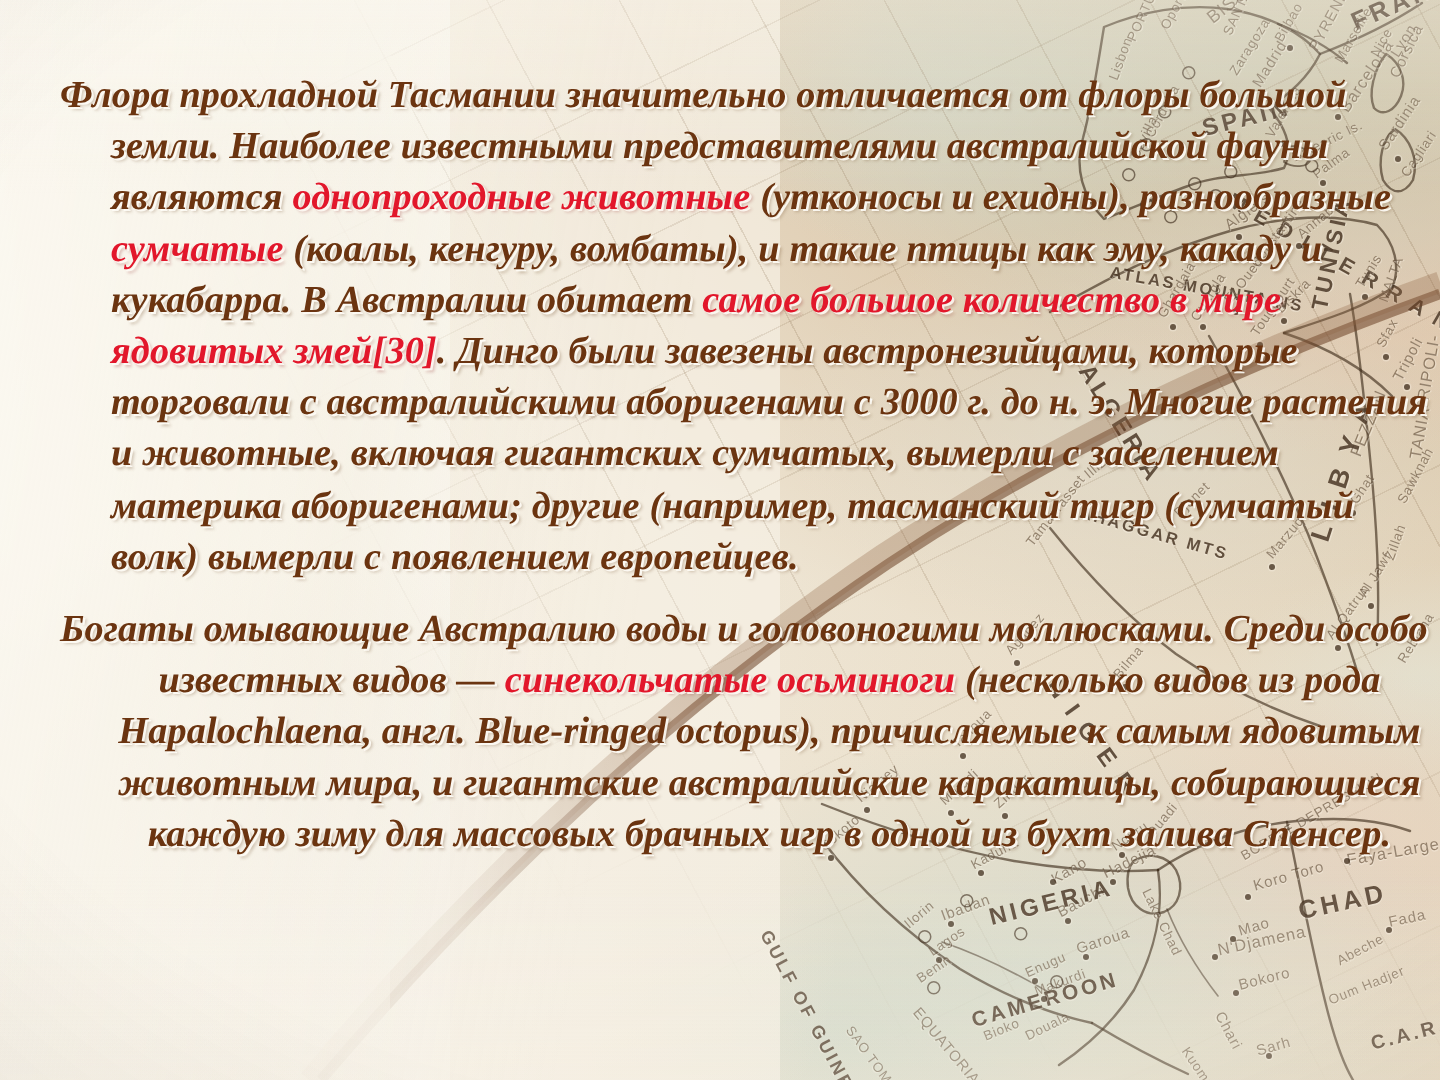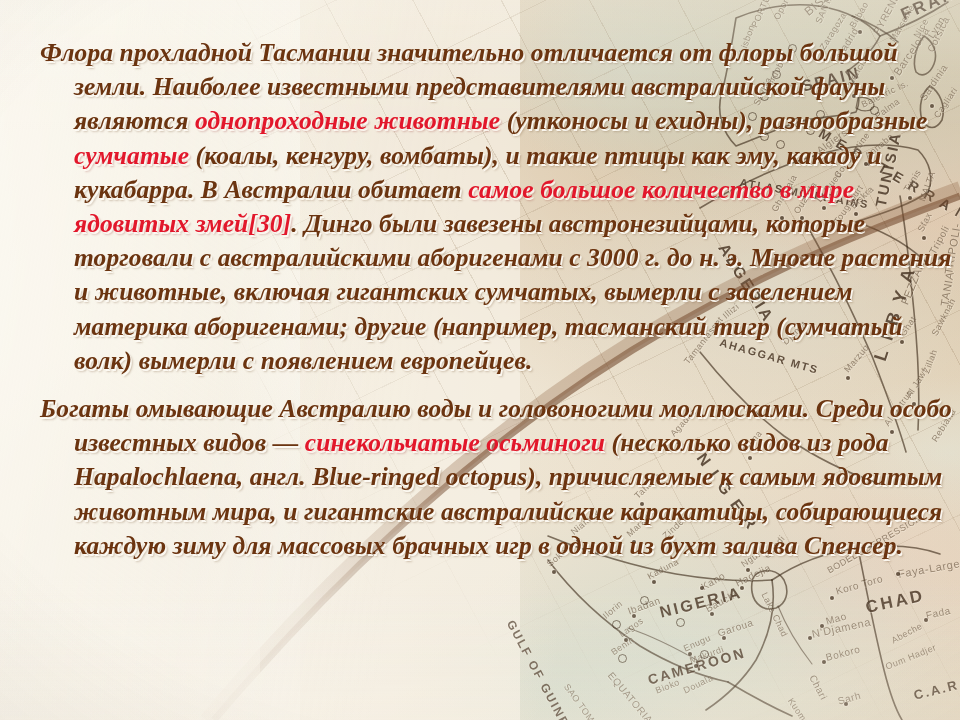--- a/index.html
+++ b/index.html
@@ -96,40 +96,40 @@
       linear-gradient(180deg, rgba(255,252,244,.25) 0%, rgba(255,252,244,0) 18%, rgba(255,252,244,0) 80%, rgba(250,244,232,.22) 100%);
   }
   
   #bg-dof{
     background:radial-gradient(58% 48% at 12% 88%, rgba(248,244,236,.95) 0%, rgba(246,241,231,.80) 34%, rgba(244,238,226,.38) 58%, rgba(244,238,226,0) 80%);
   }
 
   
   #textbody{
     position:absolute;
-    left:40px;top:36px;right:8px;
+    left:40px;top:46px;right:8px;
     z-index:20;
   }
   .para{
     margin:0 0 6px 0;
     padding-left:34px;
     text-indent:-34px;
     color:#6b3410;
     font-size:25.5px;
     line-height:34.2px;
     font-style:italic;
     font-weight:700;
     font-family:"Liberation Serif","DejaVu Serif",serif;
     letter-spacing:.1px;
     text-shadow:
        1.5px 1.5px 0 rgba(255,253,247,.90),
        2.5px 2.5px 2px rgba(120,86,52,.30);
     text-align:left;
   }
-  .para.p2{margin-top:14px;}
+  .para.p2{margin-top:14px;text-align:center;}
   .hl{color:#e2172b;text-shadow:1.5px 1.5px 0 rgba(255,253,247,.85),2.5px 2.5px 2px rgba(140,30,30,.25);}
 </style>
 </head>
 <body>
 
 <div id="slide">
 
   <div class="bg-layer" id="bg-paper"></div>
   <div class="bg-layer" id="bg-continents"></div>
 

